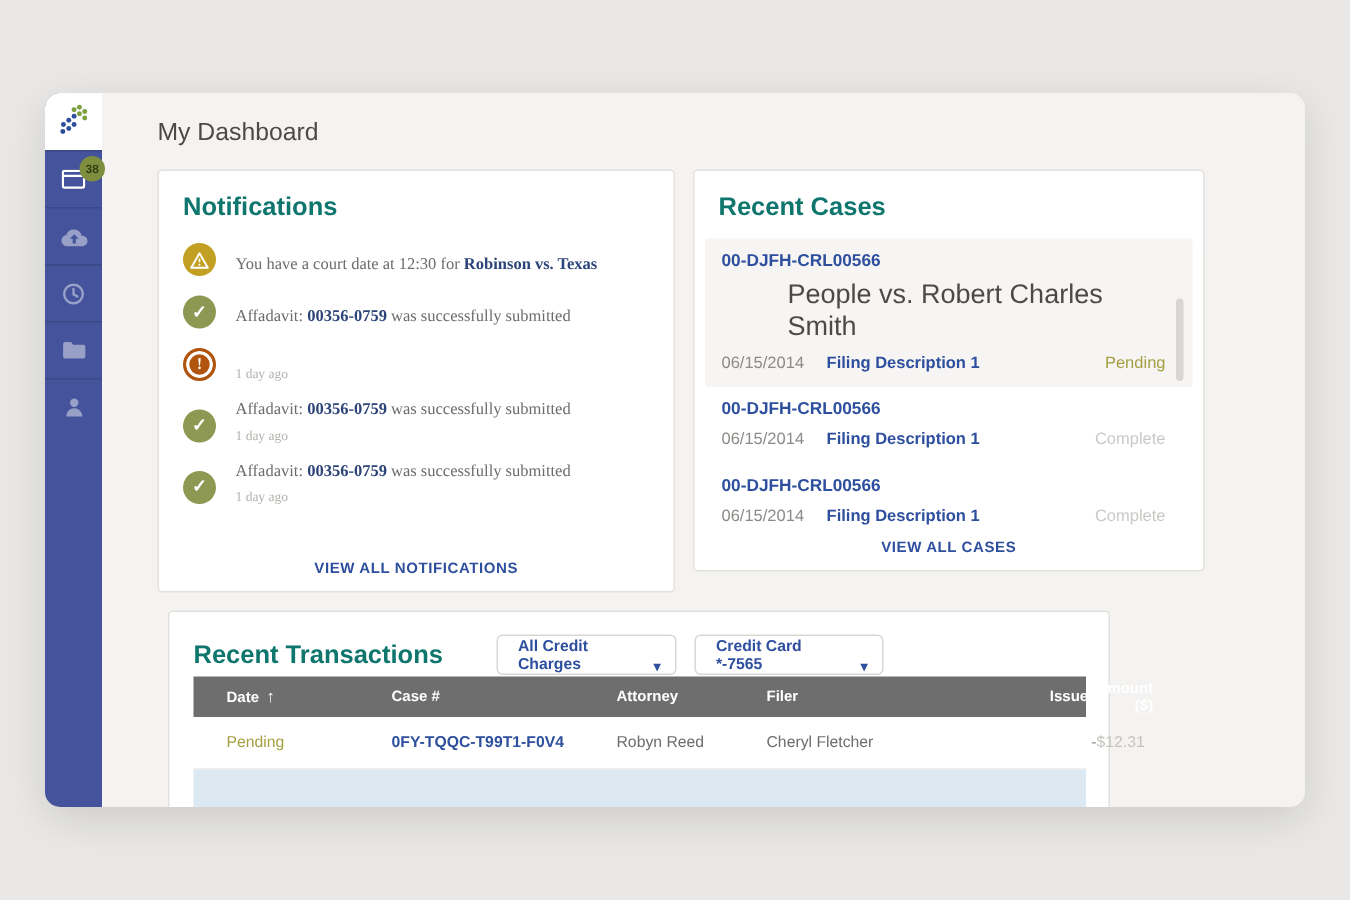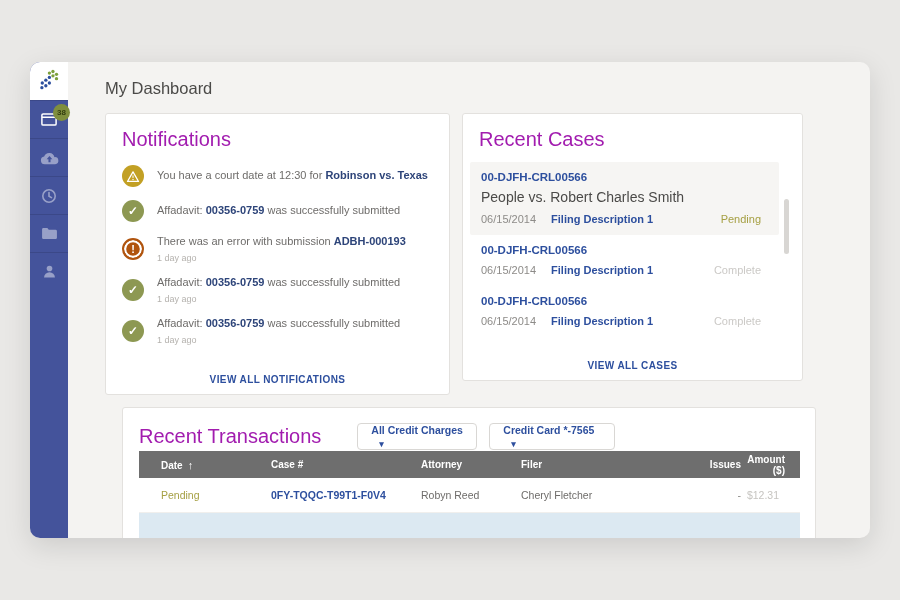--- a/index.html
+++ b/index.html
@@ -25,65 +25,65 @@
   }
   .nav-item:first-of-type { border-top:none; }
   .badge {
     position:absolute; left:23px; top:3px; min-width:17px; height:17px; border-radius:9px;
     background:#7f8e3e; color:#343e10; font-size:8px; font-weight:bold;
     display:flex; align-items:center; justify-content:center; z-index:5;
   }
   
   .page-title { position:absolute; left:75px; top:17px; font-size:16.5px; color:#4b4a48; font-weight:normal; }
   .panel { position:absolute; background:#fff; border:1px solid #e3e1de; border-radius:3px; }
-  .panel-title { font-size:20px; color:#a21caf; font-weight:normal; }
+  .panel-title { font-size:17px; color:#0f766e; font-weight:bold; }
   .view-all {
     position:absolute; bottom:9px; left:0; right:0; text-align:center;
     font-size:10px; font-weight:bold; color:#2d4f9e; letter-spacing:.4px; cursor:pointer;
   }
   
   #notifications { left:75px; top:51px; width:345px; height:282px; padding:14px 16px; }
   .notif-list { margin-top:13px; display:flex; flex-direction:column; gap:12px; }
-  .notif-item { display:flex; gap:13px; align-items:center; }
+  .notif-item { display:flex; gap:13px; align-items:flex-end;font-family:Liberation Serif, serif; }
   .nicon {
     flex:0 0 22px; width:22px; height:22px; border-radius:50%;
     display:flex; align-items:center; justify-content:center; margin-top:1px;
   }
   .nicon.warning { background:#c2a024; }
   .nicon.success { background:#8d9852; color:#fff; font-size:12px; font-weight:bold; }
   .nicon.error {
     background:#b0540e; border:2.5px solid #b0540e; box-shadow:inset 0 0 0 2.2px #fff;
     color:#fff; font-size:11px; font-weight:bold;
   }
   .notif-msg { font-size:11px; color:#6e6c6a; line-height:1.35; }
   .notif-msg b { color:#2d4479; font-weight:bold; cursor:pointer; }
   .notif-time { font-size:9px; color:#b5b2ae; margin-top:4px; }
   
-  #recent-cases { left:432px; top:51px; width:341px; height:268px; padding:14px 16px 0 0; }
+  #recent-cases { left:432px; top:51px; width:341px; height:268px; padding:14px 0 0 0; }
   #recent-cases .panel-title { padding-left:16px; }
   .case-list { margin-top:11px; }
   .case-item { padding:9px 25px 10px 18px; }
   .case-item.highlighted { background:#f6f5f3; margin:0 7px; padding:9px 18px 10px 11px; border-radius:2px; }
   .case-number { font-size:11.5px; font-weight:bold; color:#2d4f9e; cursor:pointer; }
-  .case-title { font-size:14px; color:#4b4a48; margin-top:6px; }
+  .case-title { font-size:18px; color:#4b4a48; margin-top:6px;margin-left:44px; }
   .case-meta { display:flex; align-items:center; margin-top:8px; font-size:11px; }
   .case-date { color:#8d8b88; }
   .case-filing { color:#2d4f9e; font-weight:bold; margin-left:15px; cursor:pointer; }
   .case-status { margin-left:auto; }
   .case-status.pending { color:#a59f42; }
   .case-status.complete { color:#cbc9c6; }
   .scroll-thumb { position:absolute; right:13px; top:85px; width:5px; height:55px; background:#d8d6d3; border-radius:3px; cursor:pointer; }
   
-  #transactions { left:92px; top:345px; width:694px; height:190px; padding:15px 15px 0 16px; }
+  #transactions { left:82px; top:345px; width:628px; height:190px; padding:15px 15px 0 16px; }
   .trans-header { display:flex; align-items:center; gap:12px; }
   .trans-header .panel-title { margin-right:10px; }
   .dropdown {
-    display:flex; align-items:flex-start; justify-content:space-between;
+    display:flex; align-items:flex-end; justify-content:space-between;
     border:1px solid #d9d7d4; border-radius:4px; background:#fff; height:27px;
-    padding:0 10px 0 13px; font-size:10.5px; font-weight:bold; color:#2d4f9e; cursor:pointer;flex-direction:column;
+    padding:0 10px 0 13px; font-size:10.5px; font-weight:bold; color:#2d4f9e; cursor:pointer;
   }
   .dropdown.dd1 { width:120px; margin-left:14px; }
   .dropdown.dd2 { width:126px; }
   .dd-caret { font-size:9px; margin-left:8px; color:#2d4f9e; }
   .table { margin-top:1px; font-size:10.5px; }
   .trow {
     display:grid; grid-template-columns:110px 150px 100px 140px 80px 1fr;
     align-items:center; padding:0 15px 0 22px;
   }
   .thead { background:#6e6e6e; color:#fff; height:27px; font-size:10px; font-weight:bold; }
@@ -177,21 +177,20 @@
       <div class="notif-item">
         <span class="nicon success">✓</span>
         <div>
           <div class="notif-msg"><span>Affadavit: </span><b>00356-0759</b><span> was successfully submitted</span></div>
         </div>
       </div>
 
       <div class="notif-item">
         <span class="nicon error">!</span>
         <div>
-          <div class="notif-msg"><span>There was an error with submission </span><b>ADBH-000193</b><span></span></div>
           <div class="notif-time">1 day ago</div>
         </div>
       </div>
 
       <div class="notif-item">
         <span class="nicon success">✓</span>
         <div>
           <div class="notif-msg"><span>Affadavit: </span><b>00356-0759</b><span> was successfully submitted</span></div>
           <div class="notif-time">1 day ago</div>
         </div>

